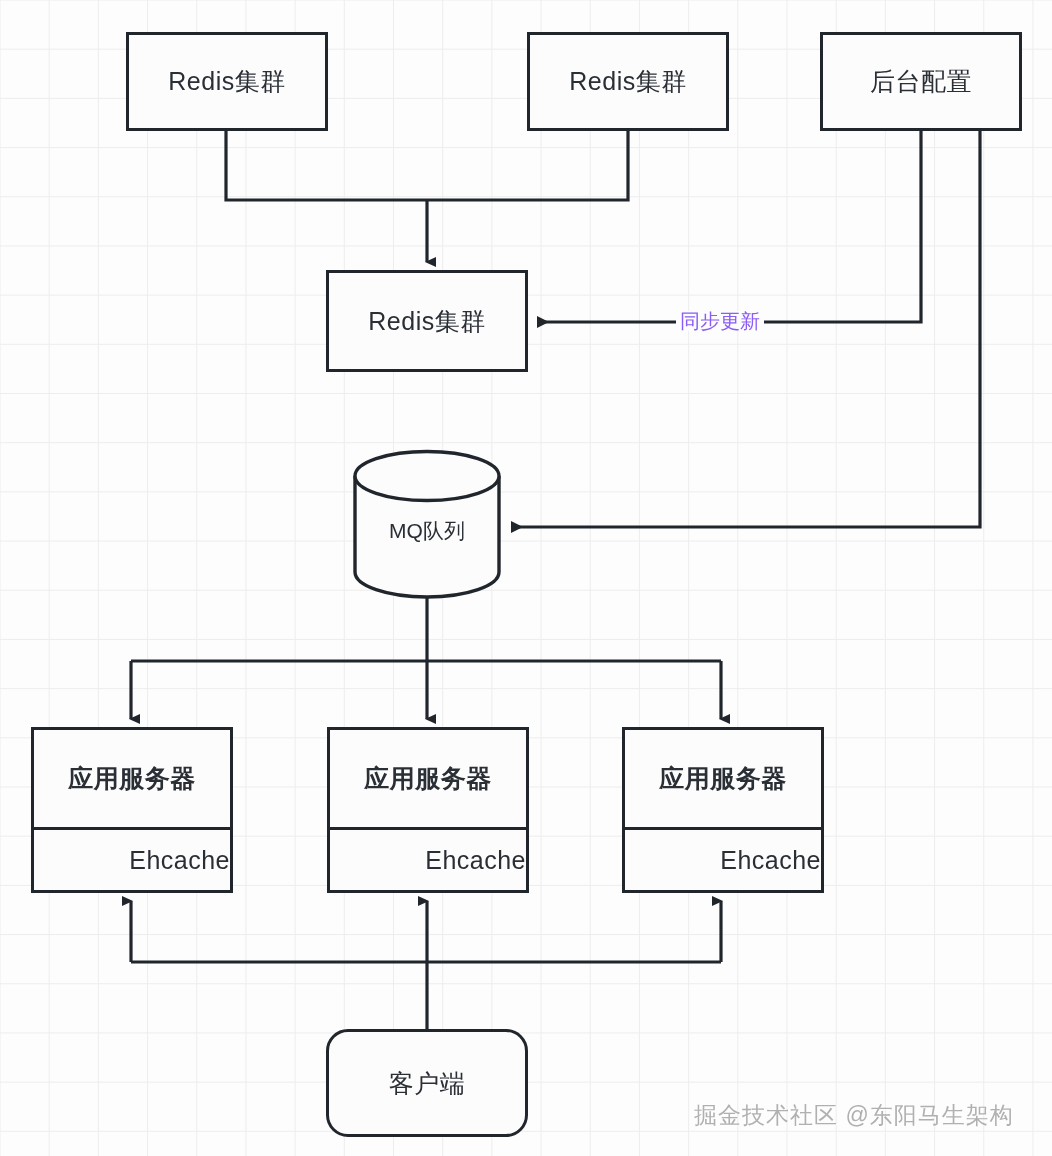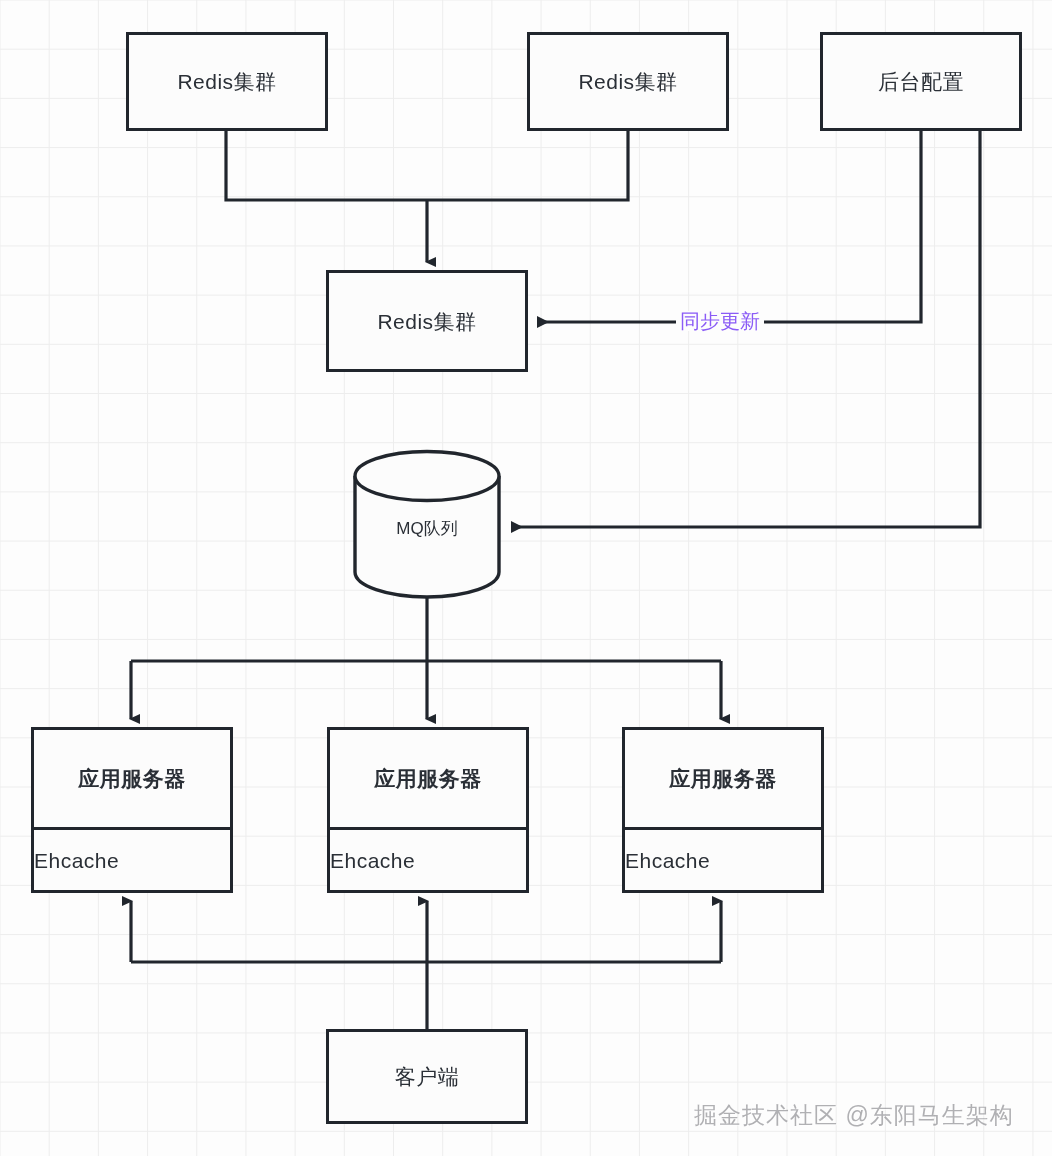--- a/index.html
+++ b/index.html
@@ -30,21 +30,21 @@
   .node-box {
     position: absolute;
     box-sizing: border-box;
     border: 3px solid #21262d;
     background: #fcfcfc;
     display: flex;
     align-items: center;
     justify-content: center;
   }
   .node-label {
-    font-size: 21px;
+    font-size: 25px;
     color: #2a2f36;
     letter-spacing: 0.5px;
     line-height: 1;
     white-space: nowrap;
   }
   .stack-box {
     position: absolute;
     box-sizing: border-box;
     border: 3px solid #21262d;
     background: #fcfcfc;
@@ -56,30 +56,30 @@
     display: flex;
     align-items: center;
     justify-content: center;
     border-bottom: 3px solid #21262d;
     font-weight: bold;
   }
   .stack-bottom {
     flex: 1 1 auto;
     display: flex;
     align-items: center;
-    justify-content: flex-start;
+    justify-content: flex-end;
   }
   .cyl {
     position: absolute;
   }
   .cyl-label {
     position: absolute;
     width: 100%;
     text-align: center;
-    font-size: 17px;
+    font-size: 21px;
     color: #2a2f36;
     white-space: nowrap;
   }
   .edge-label {
     position: absolute;
     font-size: 20px;
     color: #8b5cf6;
     background: #fdfdfd;
     padding: 0 4px;
     white-space: nowrap;
@@ -182,19 +182,19 @@
 
   <div class="stack-box" style="left:622px; top:727px; width:202px; height:166px;">
     <div class="stack-top">
       <span class="node-label">应用服务器</span>
     </div>
     <div class="stack-bottom">
       <span class="node-label">Ehcache</span>
     </div>
   </div>
 
-  <div class="node-box" style="left:326px; top:1029px; width:202px; height:95px;">
+  <div class="node-box" style="left:326px; top:1029px; width:202px; height:108px;border-radius:22px;">
     <span class="node-label">客户端</span>
   </div>
 
   <div class="watermark" style="left:694px; top:1100px;">掘金技术社区 @东阳马生架构</div>
 
 </div>
 
 </body></html>

